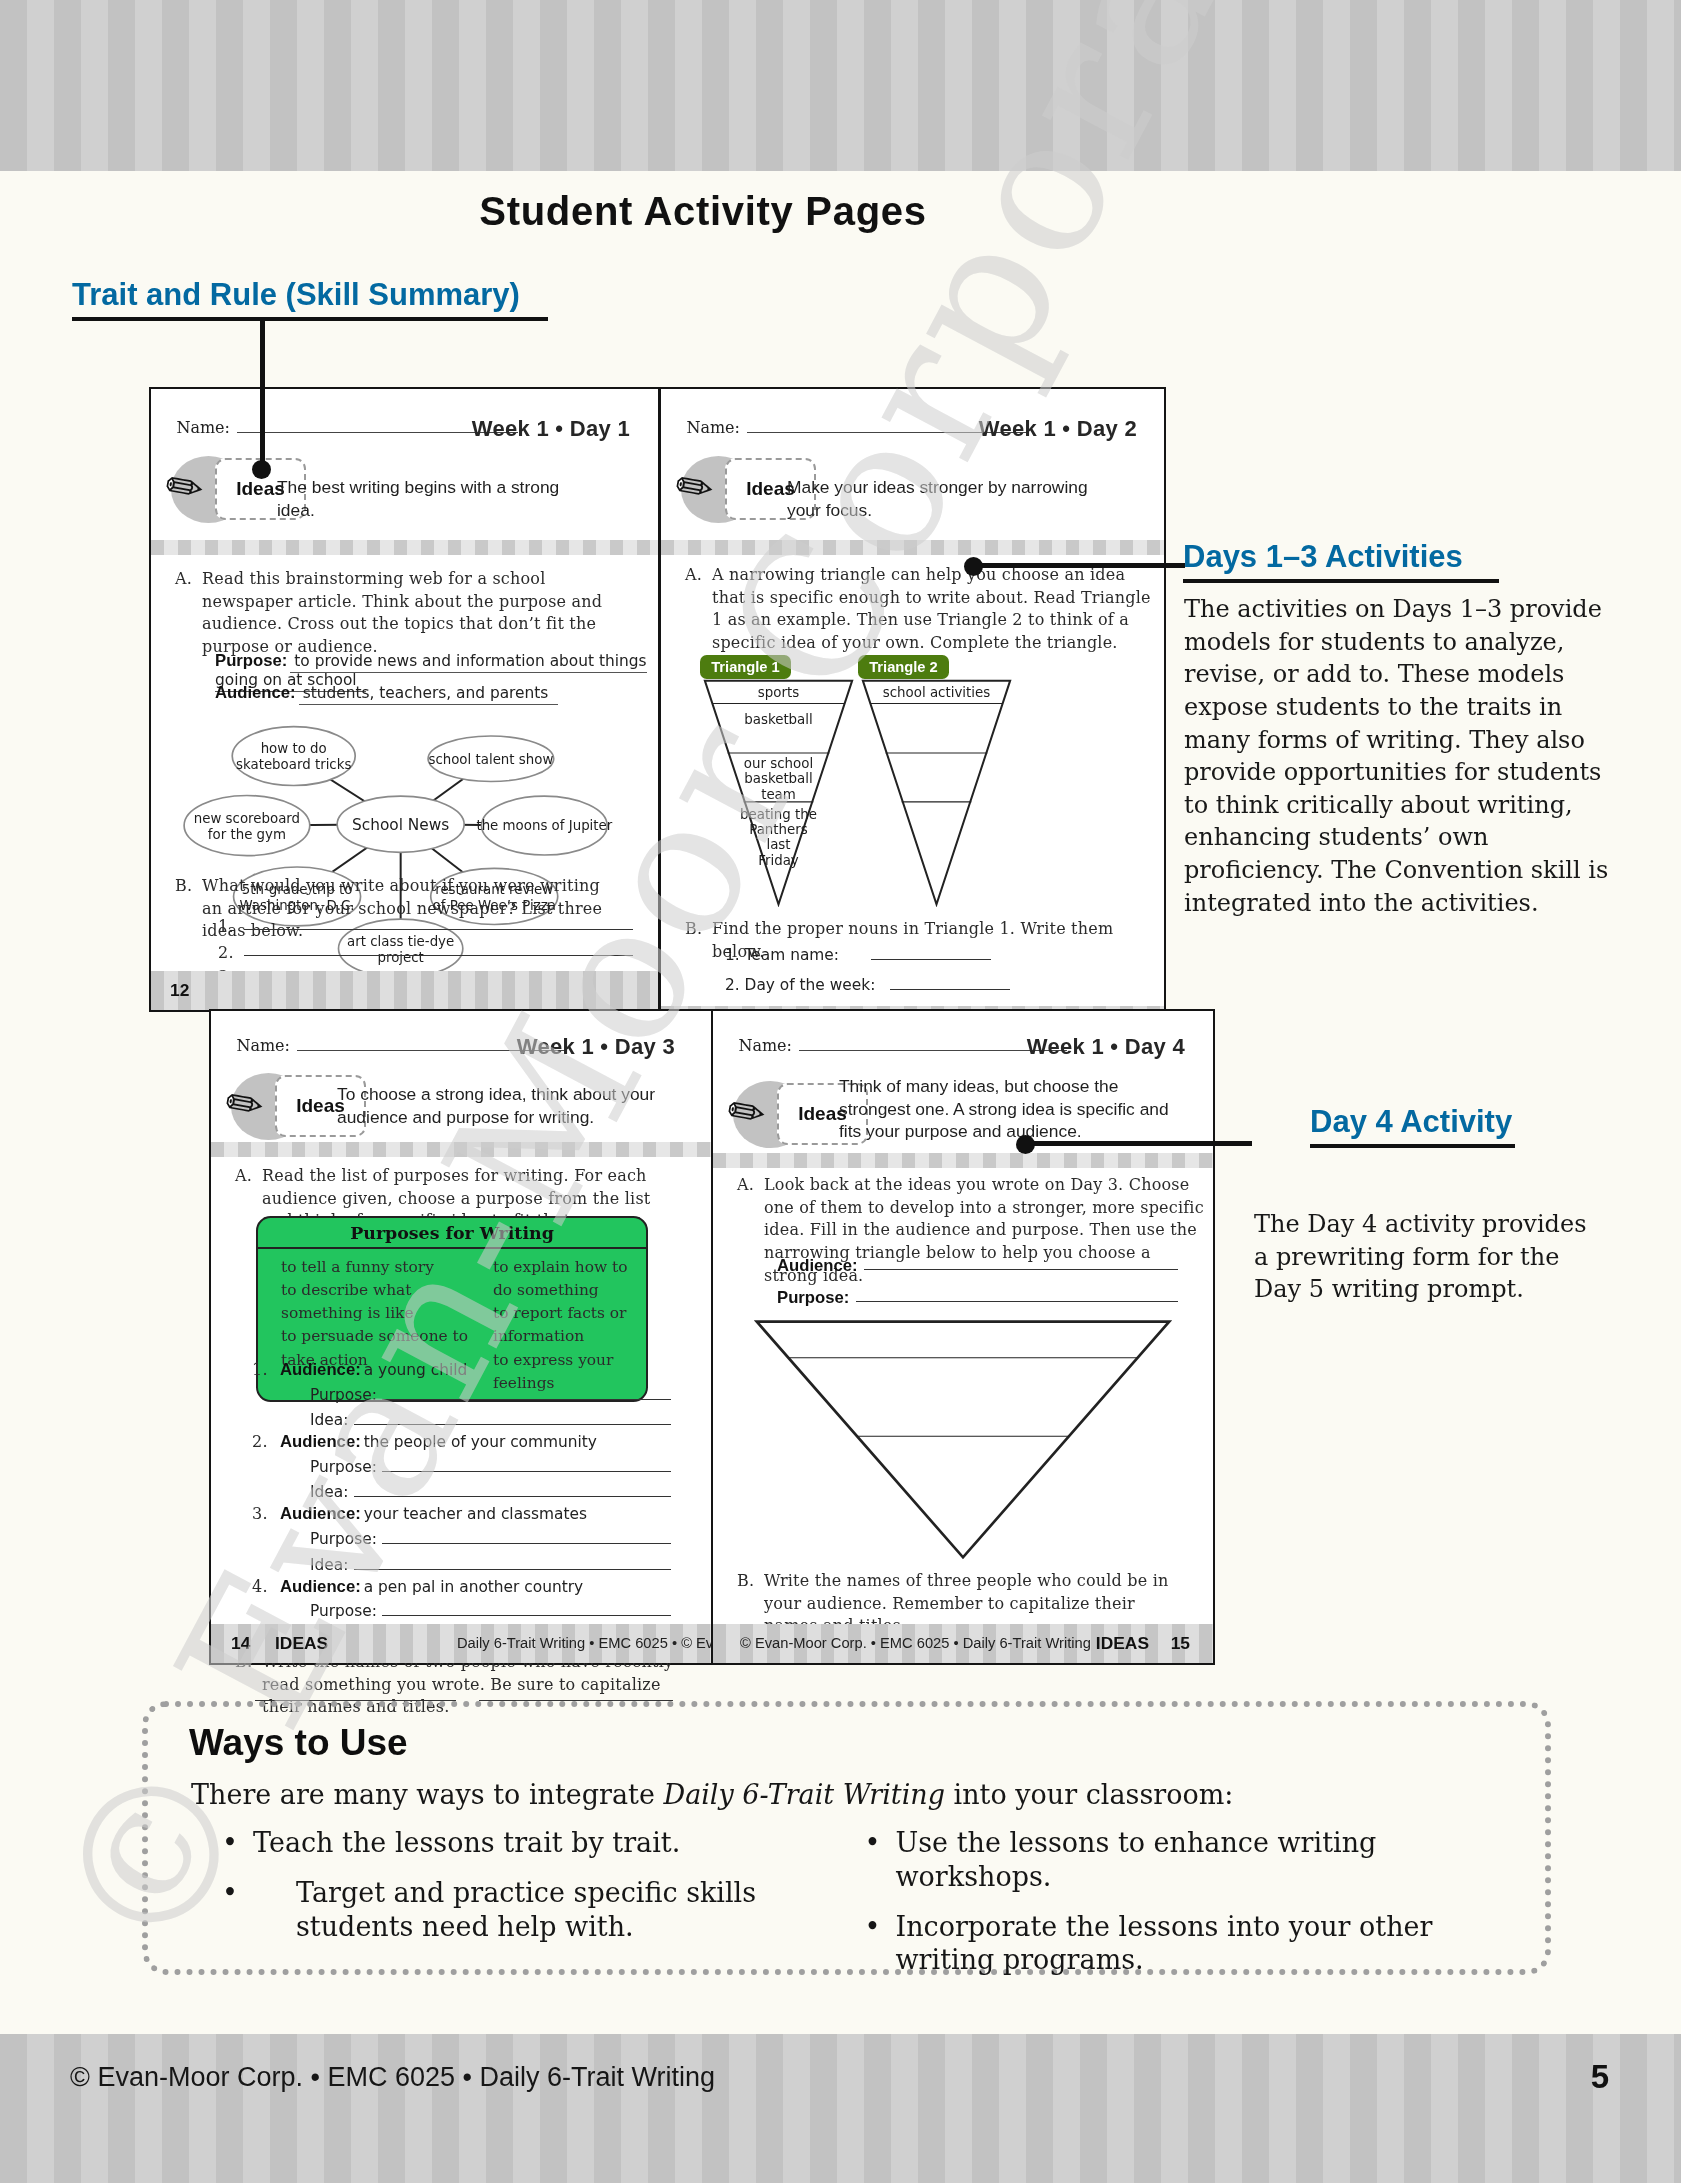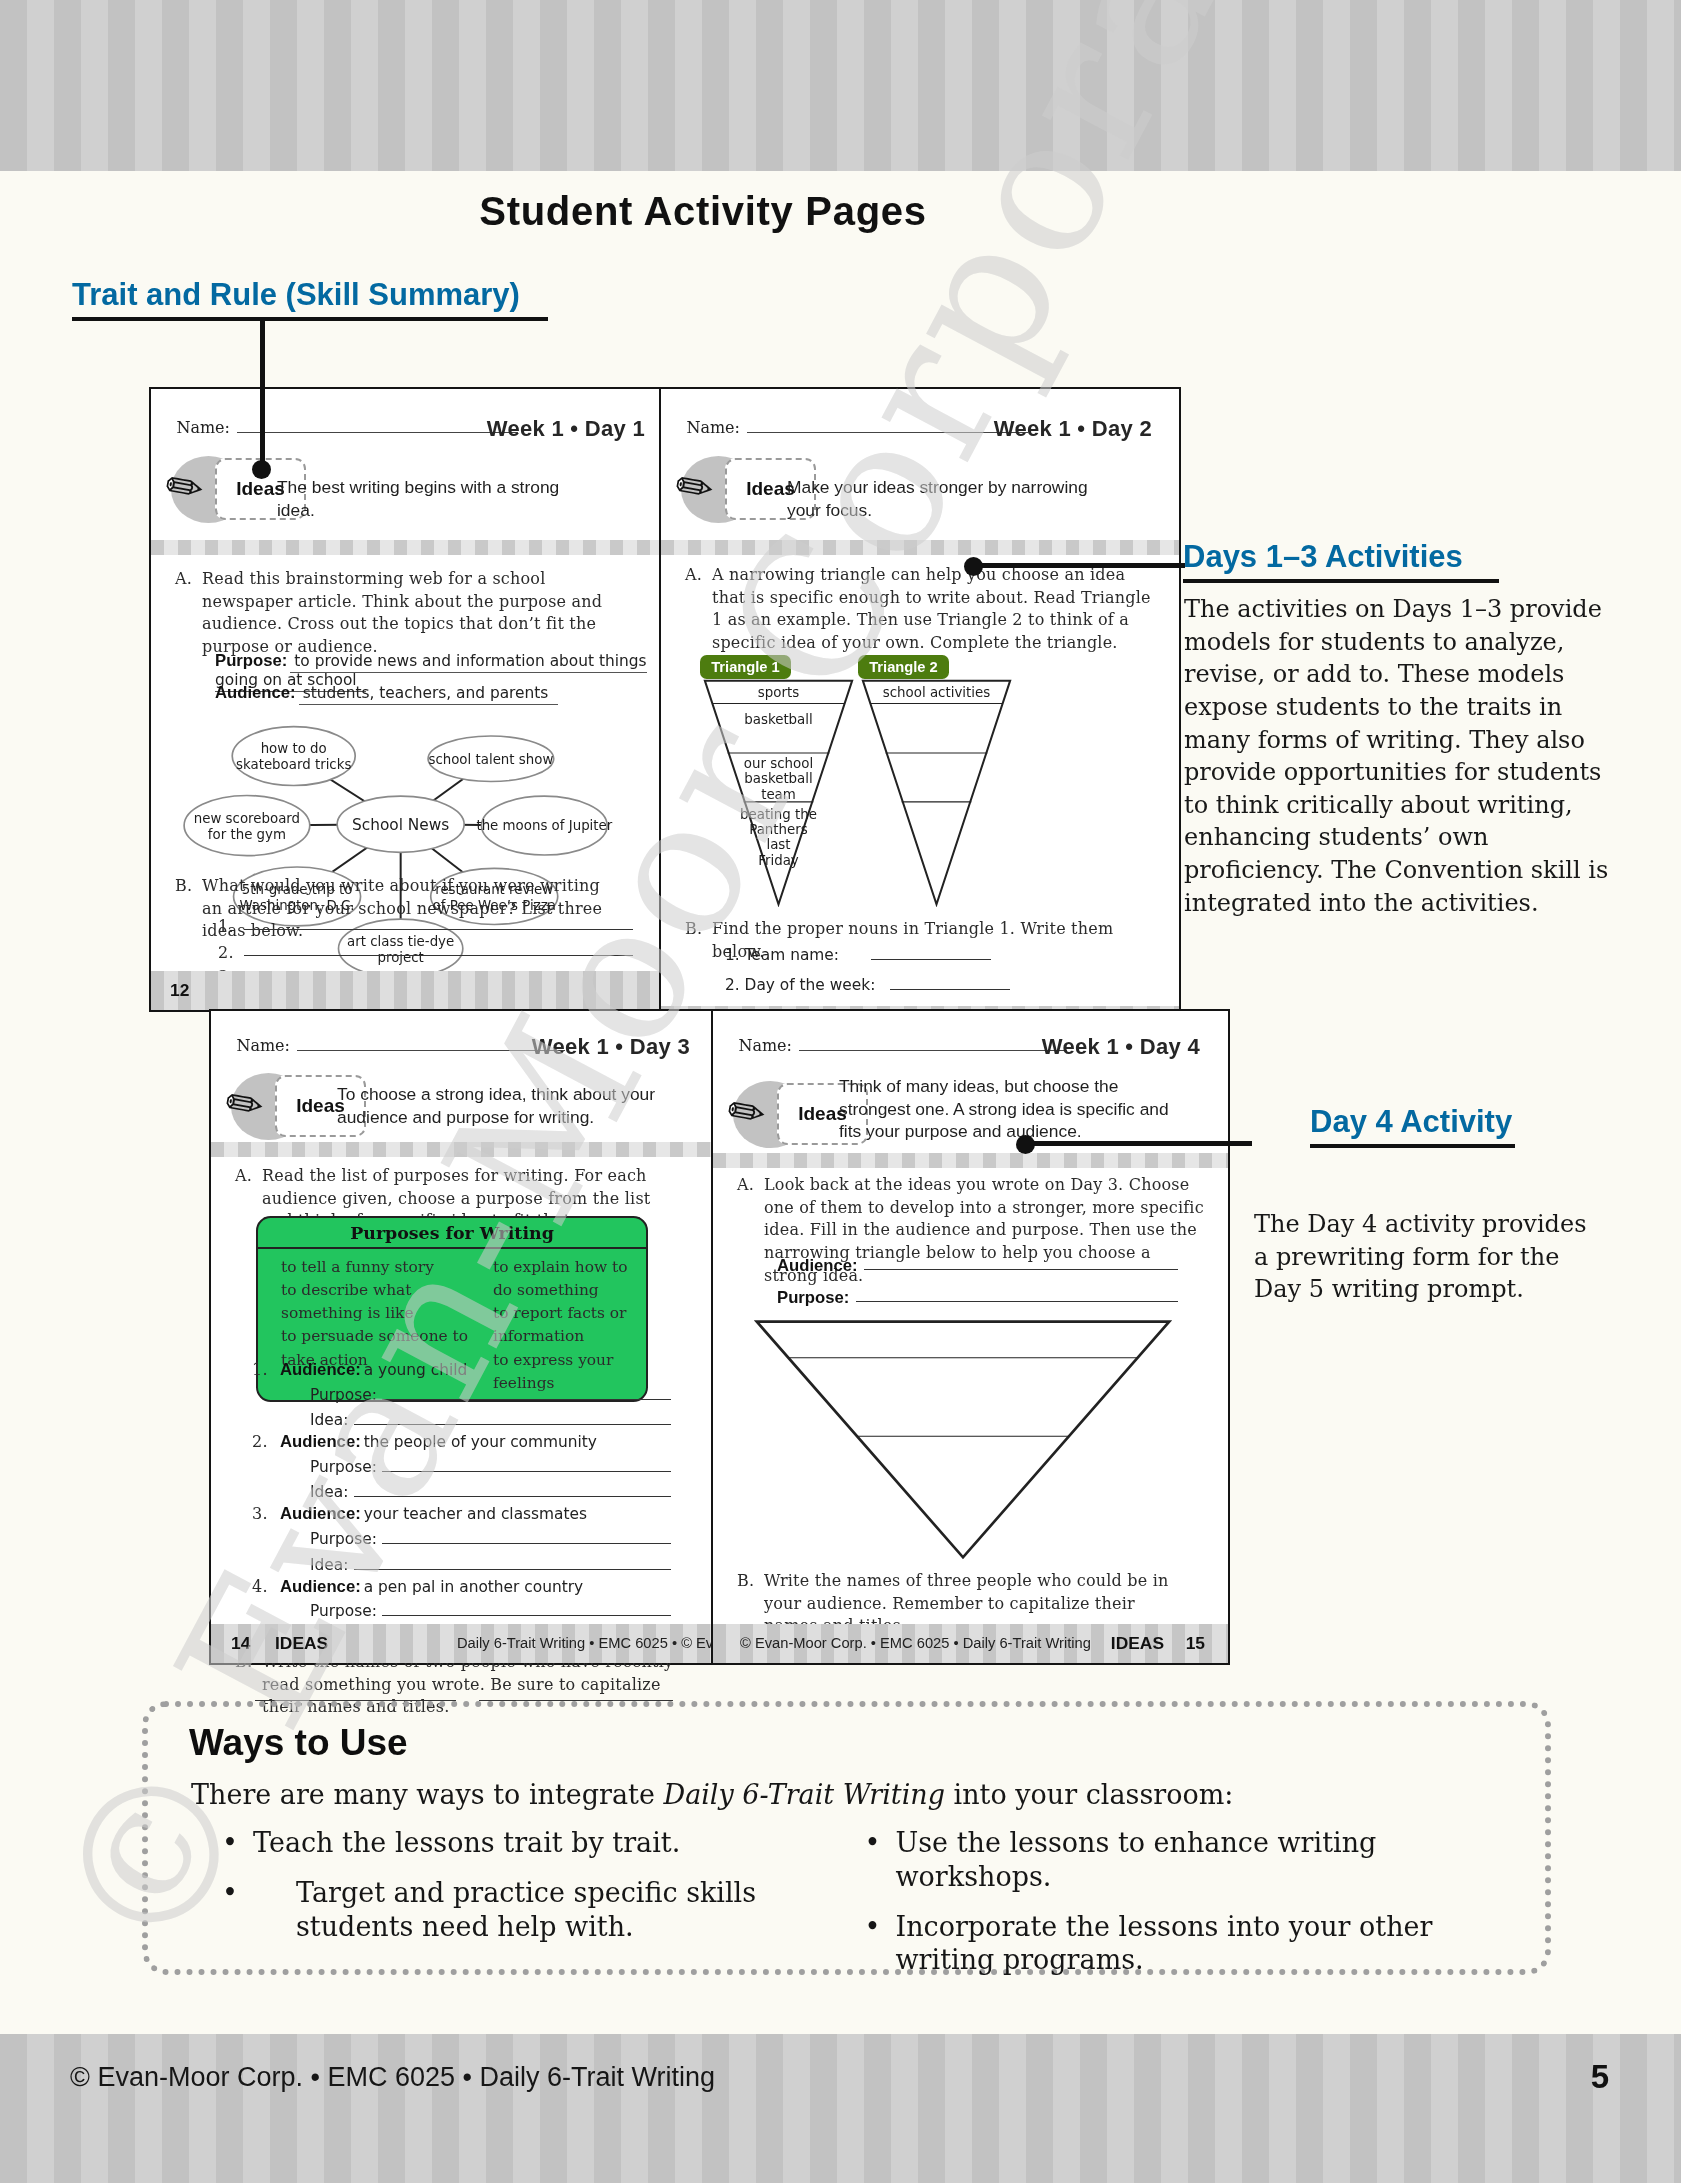--- a/index.html
+++ b/index.html
@@ -19,21 +19,21 @@
                    padding-bottom:4px;white-space:nowrap;}
   .h-trait{left:72px;top:277px;font-size:31px;width:476px;}
   .h-days13{left:1183px;top:539px;font-size:31px;width:316px;}
   .h-day4{left:1310px;top:1104px;font-size:31px;width:205px;}
   .callout-body{position:absolute;font-family:"DejaVu Serif",serif;font-size:24px;line-height:1.36;color:#181818;}
   .b-days13{left:1184px;top:593px;width:447px;}
   .b-day4{left:1254px;top:1208px;width:335px;}
   .cline{position:absolute;background:#111;}
   .cdot{position:absolute;width:19px;height:19px;border-radius:50%;background:#111;}
   
-  .sheet{position:absolute;background:#fff;border:2px solid #141414;padding-left:15px;}
+  .sheet{position:absolute;background:#fff;border:2px solid #141414;}
   .s1{left:149px;top:387px;width:507px;height:621px;}
   .s2{left:659px;top:387px;width:503px;height:628px;}
   .s3{left:209px;top:1009px;width:756px;height:652px;}
   .s4{left:711px;top:1009px;width:500px;height:652px;}
   .name-row{position:absolute;left:25.4px;font-family:"DejaVu Serif",serif;font-size:16px;color:#222;}
   .name-line{display:inline-block;border-bottom:1.3px solid #444;height:13.4px;margin-left:6.7px;}
   .week{position:absolute;font-size:22px;font-weight:bold;letter-spacing:0.3px;color:#262626;white-space:nowrap;}
   
   .badge{position:absolute;left:20px;width:141px;height:74px;}
   .badge .blob{position:absolute;left:0;top:2.7px;width:75px;height:67px;background:#c2c2c2;border-radius:50%;}

